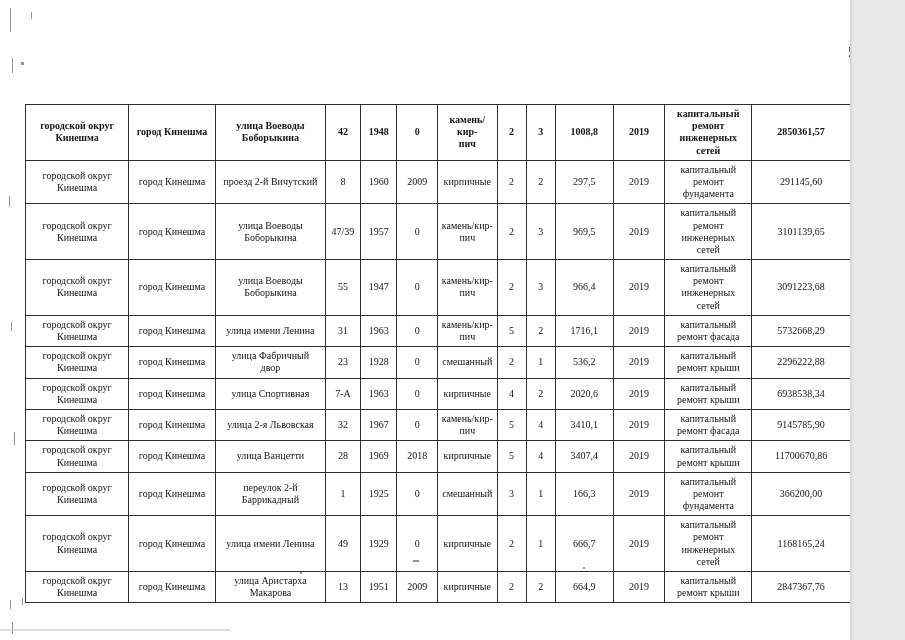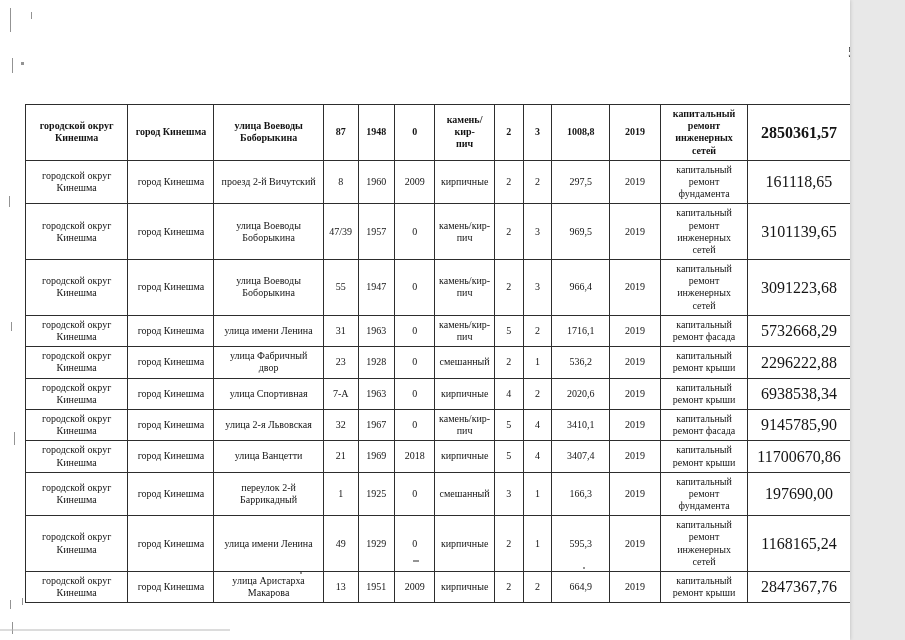--- a/index.html
+++ b/index.html
@@ -32,21 +32,21 @@
     text-align: center;
     vertical-align: middle;
     font-size: 10px;
     line-height: 1.22;
     padding: 3px 3px;
     white-space: pre-line;
     word-wrap: break-word;
   }
   table.repairs td.cost {
     border-right: none;
-    font-size: 16px;
+    font-size: 10px;
     font-family: Liberation Serif, serif;
   }
   
   table.repairs tr:first-of-type td { font-weight: 600; }
   .artifact {
     position: absolute;
     background: #3b3b3b;
   }
   .faint { opacity: .55; }
   .edge-smudge {
@@ -79,21 +79,21 @@
       <col style="width:105px">
     </colgroup>
     <tbody>
 
         <tr>
           <td>городской округ
 Кинешма</td>
           <td>город Кинешма</td>
           <td>улица Воеводы
 Боборыкина</td>
-          <td>87</td>
+          <td>42</td>
           <td>1948</td>
           <td>0</td>
           <td>камень/кир-
 пич</td>
           <td>2</td>
           <td>3</td>
           <td>1008,8</td>
           <td>2019</td>
           <td>капитальный
 ремонт
@@ -111,21 +111,21 @@
           <td>1960</td>
           <td>2009</td>
           <td>кирпичные</td>
           <td>2</td>
           <td>2</td>
           <td>297,5</td>
           <td>2019</td>
           <td>капитальный
 ремонт
 фундамента</td>
-          <td class="cost">161118,65</td>
+          <td class="cost">291145,60</td>
         </tr>
 
         <tr>
           <td>городской округ
 Кинешма</td>
           <td>город Кинешма</td>
           <td>улица Воеводы
 Боборыкина</td>
           <td>47/39</td>
           <td>1957</td>
@@ -238,21 +238,21 @@
           <td>капитальный
 ремонт фасада</td>
           <td class="cost">9145785,90</td>
         </tr>
 
         <tr>
           <td>городской округ
 Кинешма</td>
           <td>город Кинешма</td>
           <td>улица Ванцетти</td>
-          <td>21</td>
+          <td>28</td>
           <td>1969</td>
           <td>2018</td>
           <td>кирпичные</td>
           <td>5</td>
           <td>4</td>
           <td>3407,4</td>
           <td>2019</td>
           <td>капитальный
 ремонт крыши</td>
           <td class="cost">11700670,86</td>
@@ -268,35 +268,35 @@
           <td>1925</td>
           <td>0</td>
           <td>смешанный</td>
           <td>3</td>
           <td>1</td>
           <td>166,3</td>
           <td>2019</td>
           <td>капитальный
 ремонт
 фундамента</td>
-          <td class="cost">197690,00</td>
+          <td class="cost">366200,00</td>
         </tr>
 
         <tr>
           <td>городской округ
 Кинешма</td>
           <td>город Кинешма</td>
           <td>улица имени Ленина</td>
           <td>49</td>
           <td>1929</td>
           <td>0</td>
           <td>кирпичные</td>
           <td>2</td>
           <td>1</td>
-          <td>595,3</td>
+          <td>666,7</td>
           <td>2019</td>
           <td>капитальный
 ремонт
 инженерных
 сетей</td>
           <td class="cost">1168165,24</td>
         </tr>
 
         <tr>
           <td>городской округ

